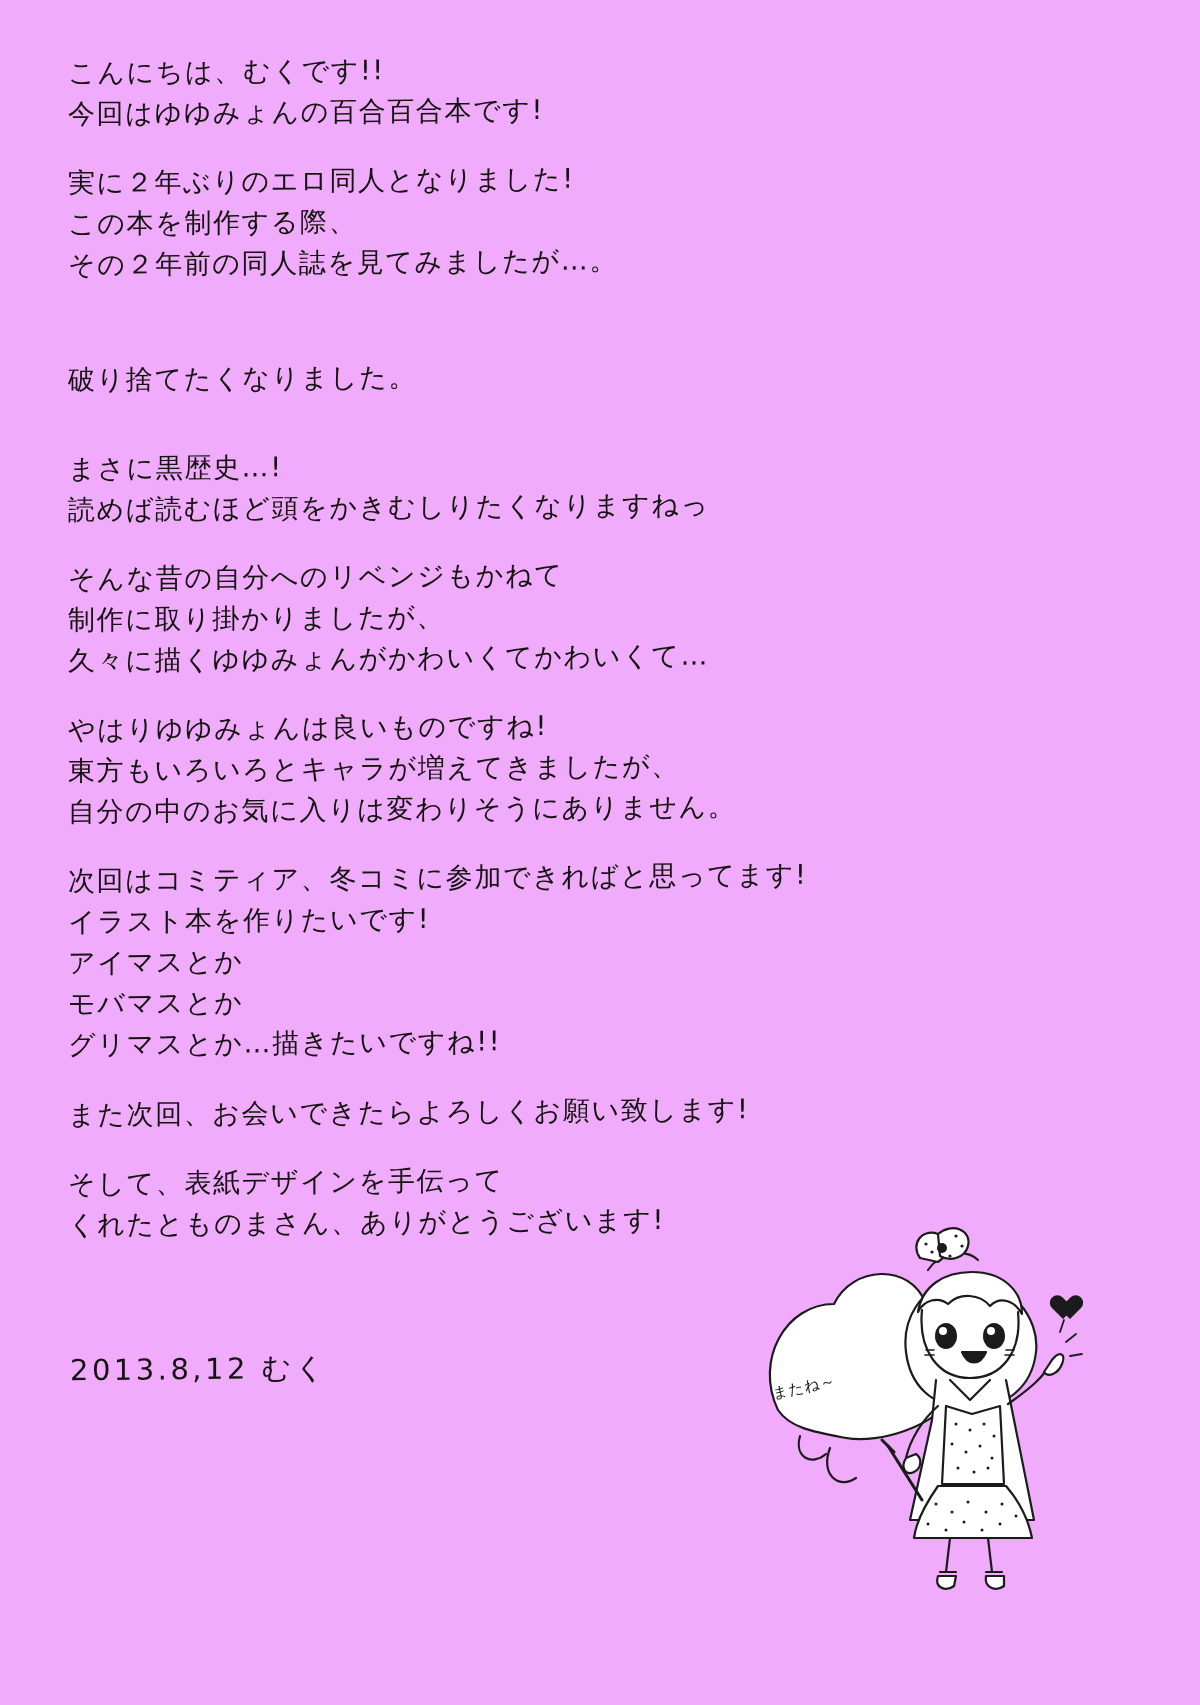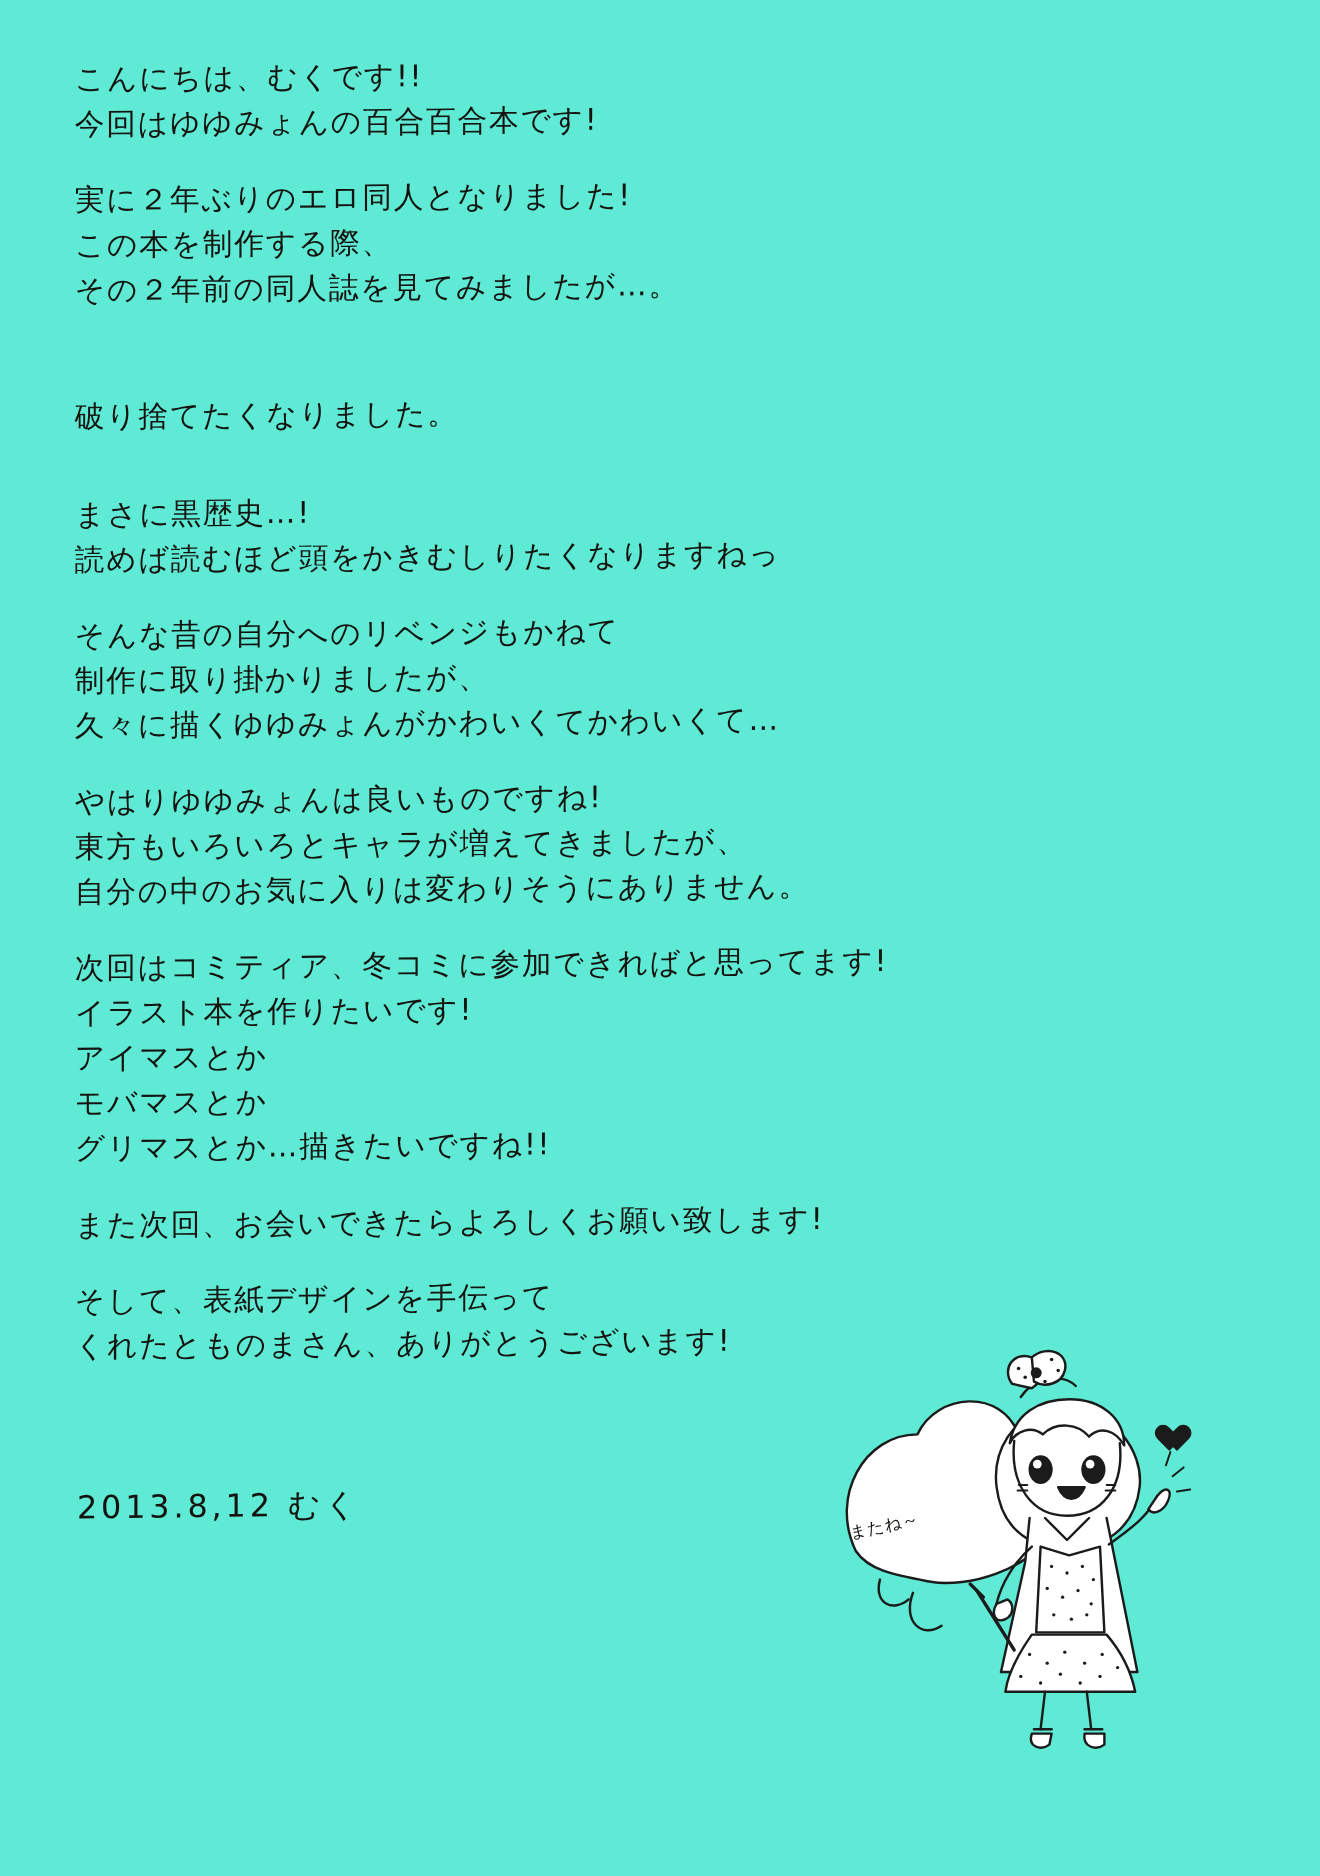--- a/index.html
+++ b/index.html
@@ -12,21 +12,21 @@
     height: 1705px;
     position: relative;
     overflow: hidden;
     font-family: "DejaVu Sans", sans-serif;
     color: #111111;
   }
 
   .page {
     position: absolute;
     inset: 0;
-    background: #5eead4;
+    background: #f0abfc;
   }
 
   .afterword {
     position: absolute;
     left: 68px;
     top: 52px;
     width: 1040px;
   }
 
   .para {

